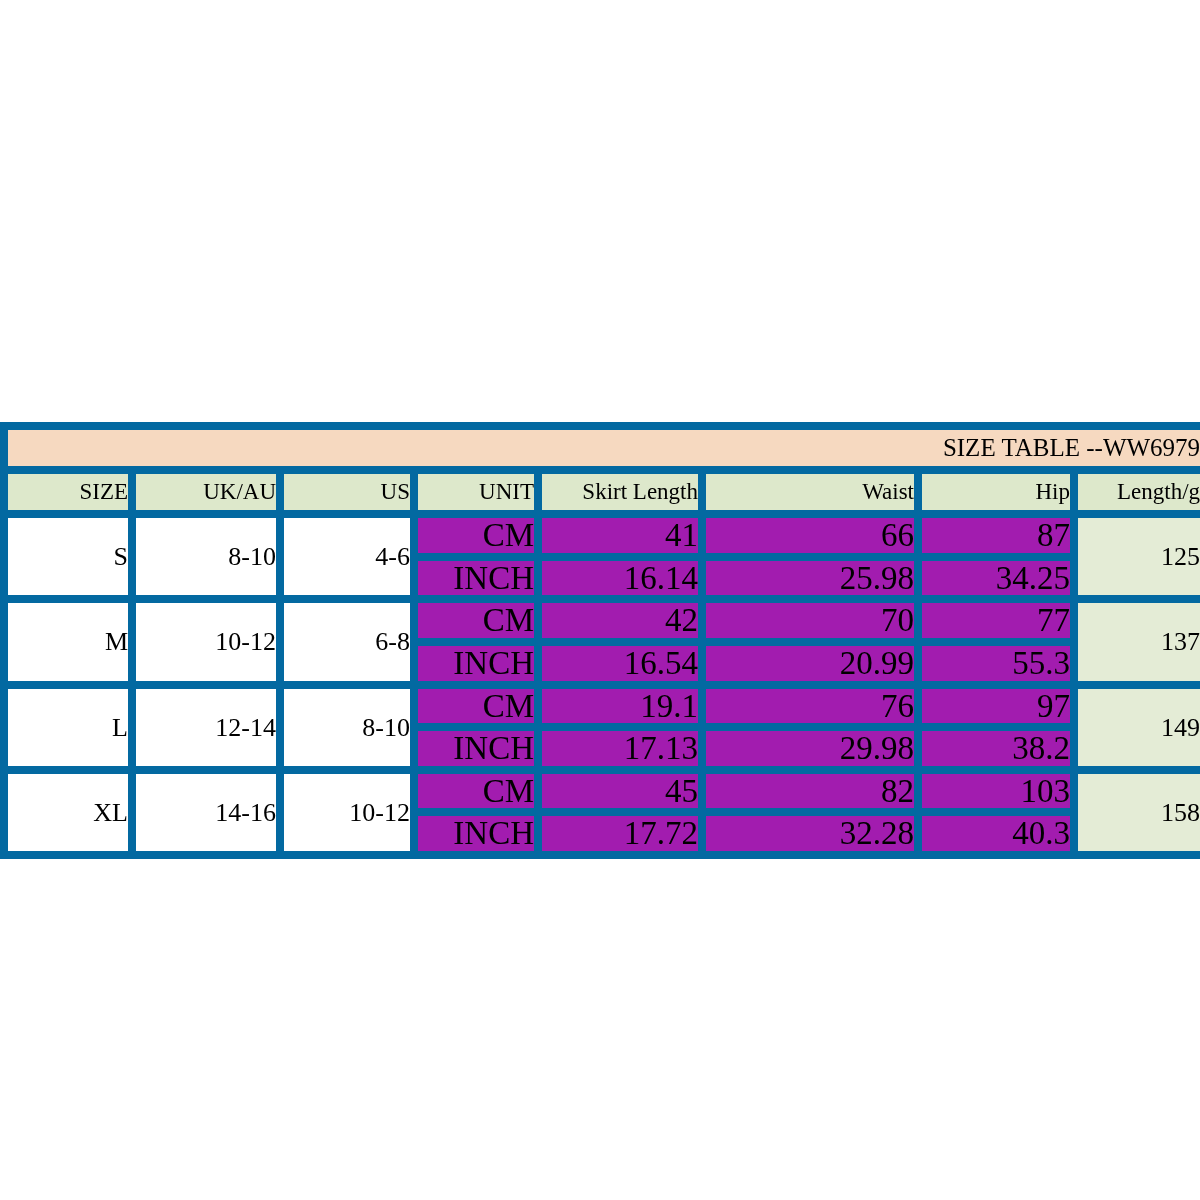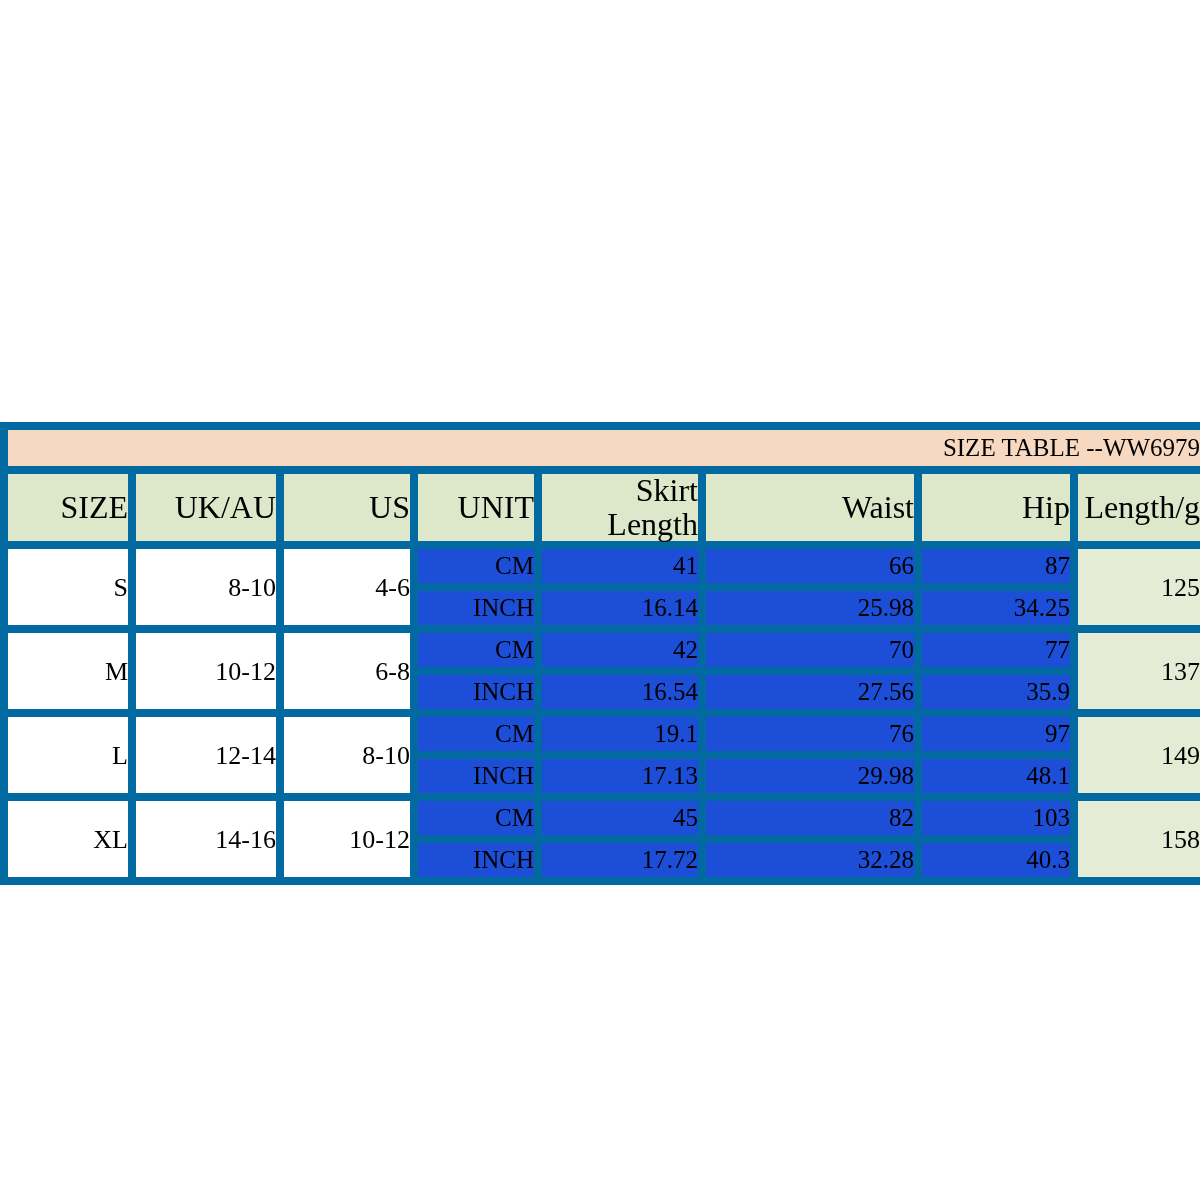--- a/index.html
+++ b/index.html
@@ -43,29 +43,29 @@
   
   .title-cell {
     background: #f6d9c0;
     font-size: 25px;
     height: 36px;
   }
 
   
   .hdr {
     background: #dde8cb;
-    font-size: 32px;
+    font-size: 23px;
     height: 36px;
   }
 
   
   .cell {
-    font-size: 25px;
+    font-size: 33px;
     height: 34px;
-    background: #1d4ed8;
+    background: #a21caf;
   }
 
   .size-cell, .uk-cell, .us-cell {
     font-size: 26px;
     background: #ffffff;
   }
 
   .weight-cell {
     font-size: 26px;
     background: #e4ecd6;
@@ -135,39 +135,39 @@
         <td class="cell us-cell" rowspan="2">6-8</td>
         <td class="cell">CM</td>
         <td class="cell">42</td>
         <td class="cell">70</td>
         <td class="cell">77</td>
         <td class="cell weight-cell" rowspan="2">137</td>
       </tr>
       <tr>
         <td class="cell">INCH</td>
         <td class="cell">16.54</td>
-        <td class="cell">27.56</td>
-        <td class="cell">35.9</td>
+        <td class="cell">20.99</td>
+        <td class="cell">55.3</td>
       </tr>
 
       <tr>
         <td class="cell size-cell" rowspan="2">L</td>
         <td class="cell uk-cell" rowspan="2">12-14</td>
         <td class="cell us-cell" rowspan="2">8-10</td>
         <td class="cell">CM</td>
         <td class="cell">19.1</td>
         <td class="cell">76</td>
         <td class="cell">97</td>
         <td class="cell weight-cell" rowspan="2">149</td>
       </tr>
       <tr>
         <td class="cell">INCH</td>
         <td class="cell">17.13</td>
         <td class="cell">29.98</td>
-        <td class="cell">48.1</td>
+        <td class="cell">38.2</td>
       </tr>
 
       <tr>
         <td class="cell size-cell" rowspan="2">XL</td>
         <td class="cell uk-cell" rowspan="2">14-16</td>
         <td class="cell us-cell" rowspan="2">10-12</td>
         <td class="cell">CM</td>
         <td class="cell">45</td>
         <td class="cell">82</td>
         <td class="cell">103</td>

